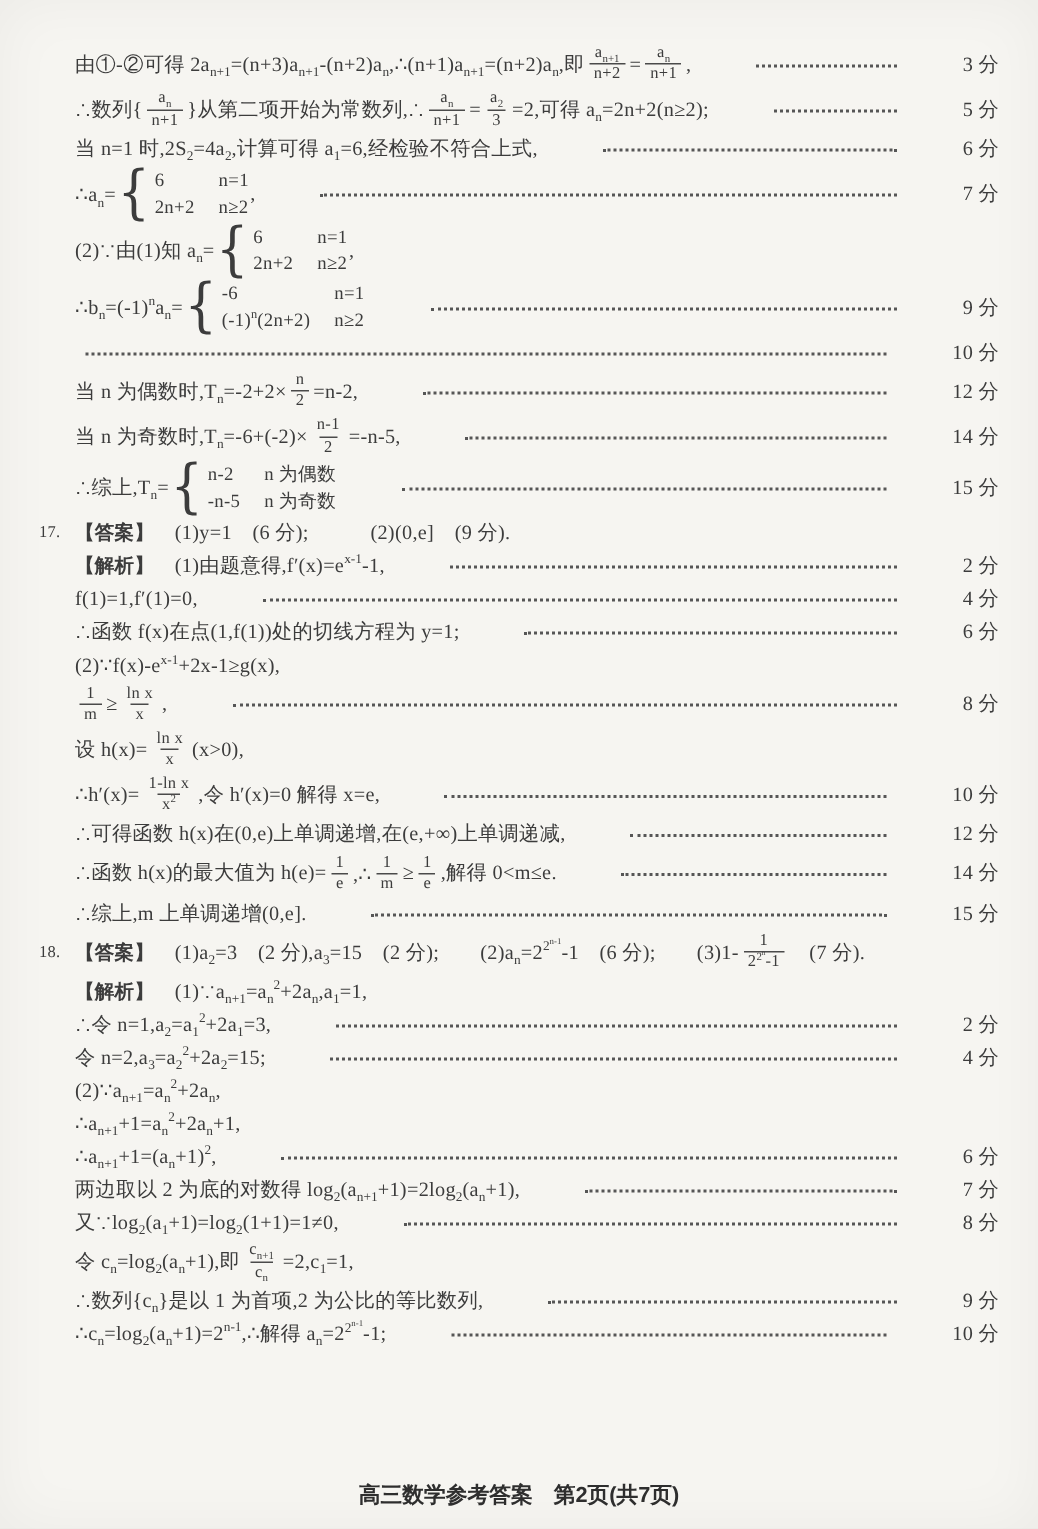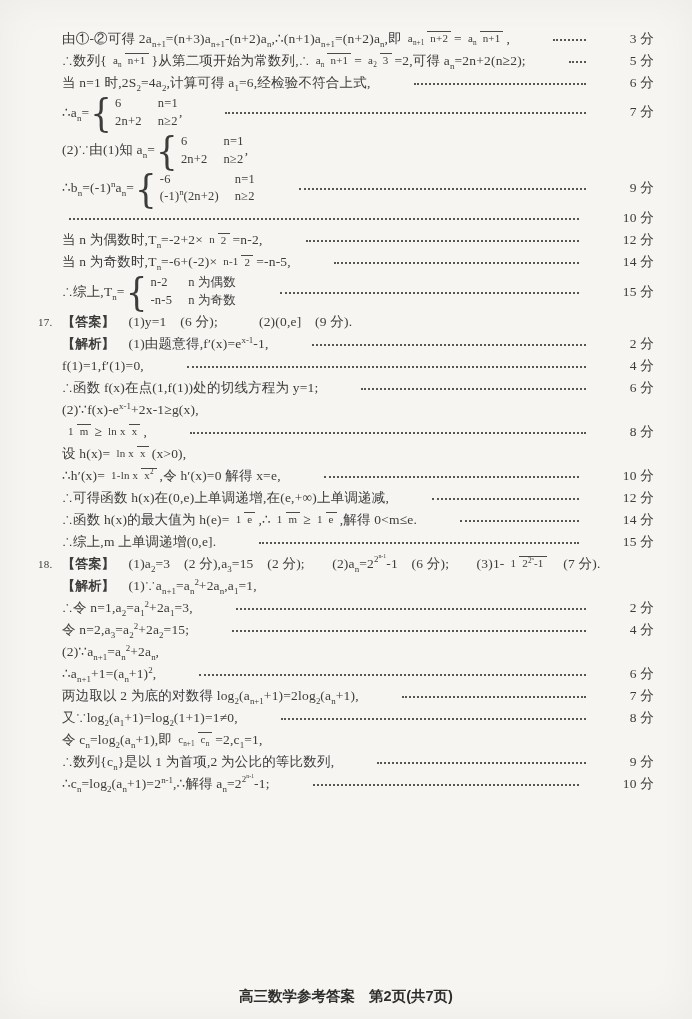--- a/index.html
+++ b/index.html
@@ -11,30 +11,30 @@
   html,body{margin:0;padding:0;}
   body{background:#e9e8e4;font-family:"Liberation Serif","DejaVu Serif",serif;}
   .page{
     width:692px;height:1019px;background:var(--paper);color:var(--ink);
     position:relative;overflow:hidden;margin:0;
     box-shadow:inset 0 0 40px rgba(0,0,0,0.045);
   }
   .content{padding:27px 22px 0 46px;}
   .line{
     display:flex;align-items:center;position:relative;
-    margin:1px 16px;min-height:21px;font-size:13.5px;
+    margin:1px 4px;min-height:21px;font-size:13.5px;
     white-space:nowrap;letter-spacing:0.2px;gap:36px;
   }
   .qnum{position:absolute;left:-24px;top:50%;transform:translateY(-50%);font-size:11px;}
   .body{display:inline-flex;align-items:center;white-space:nowrap;}
   .tx{display:inline-block;}
   .tx.bd{font-weight:bold;font-family:"Liberation Sans","DejaVu Sans",sans-serif;font-size:13px;}
   sub,sup{font-size:66%;line-height:0;letter-spacing:0;}
   .frac{
-    display:inline-flex;align-items:center;
+    display:inline-flex;flex-direction:column;align-items:center;
     font-size:11px;line-height:1.2;margin:1px 3px;text-align:center;
   }
   .frac .num{padding:0 3px;}
   .frac .den{border-top:1px solid var(--rule);padding:0 3px;}
   .cases{display:inline-flex;align-items:center;margin:1px 1px;}
   .cases .brace{
     font-size:34px;font-weight:300;line-height:0.9;
     transform:scaleY(1.15);margin-right:3px;font-family:"DejaVu Serif",serif;
   }
   .ctbl{
@@ -337,20 +337,25 @@
         <span class="dots"></span>
         <span class="score">4 分</span>
       </div>
       <div class="line">
         <span class="body">
           <span class="tx">(2)∵a<sub>n+1</sub>=a<sub>n</sub><sup>2</sup>+2a<sub>n</sub>,</span>
         </span>
       </div>
       <div class="line">
         <span class="body">
+          <span class="tx">∴a<sub>n+1</sub>+1=a<sub>n</sub><sup>2</sup>+2a<sub>n</sub>+1,</span>
+        </span>
+      </div>
+      <div class="line">
+        <span class="body">
           <span class="tx">∴a<sub>n+1</sub>+1=(a<sub>n</sub>+1)<sup>2</sup>,</span>
         </span>
         <span class="dots"></span>
         <span class="score">6 分</span>
       </div>
       <div class="line">
         <span class="body">
           <span class="tx">两边取以 2 为底的对数得 log<sub>2</sub>(a<sub>n+1</sub>+1)=2log<sub>2</sub>(a<sub>n</sub>+1),</span>
         </span>
         <span class="dots"></span>

